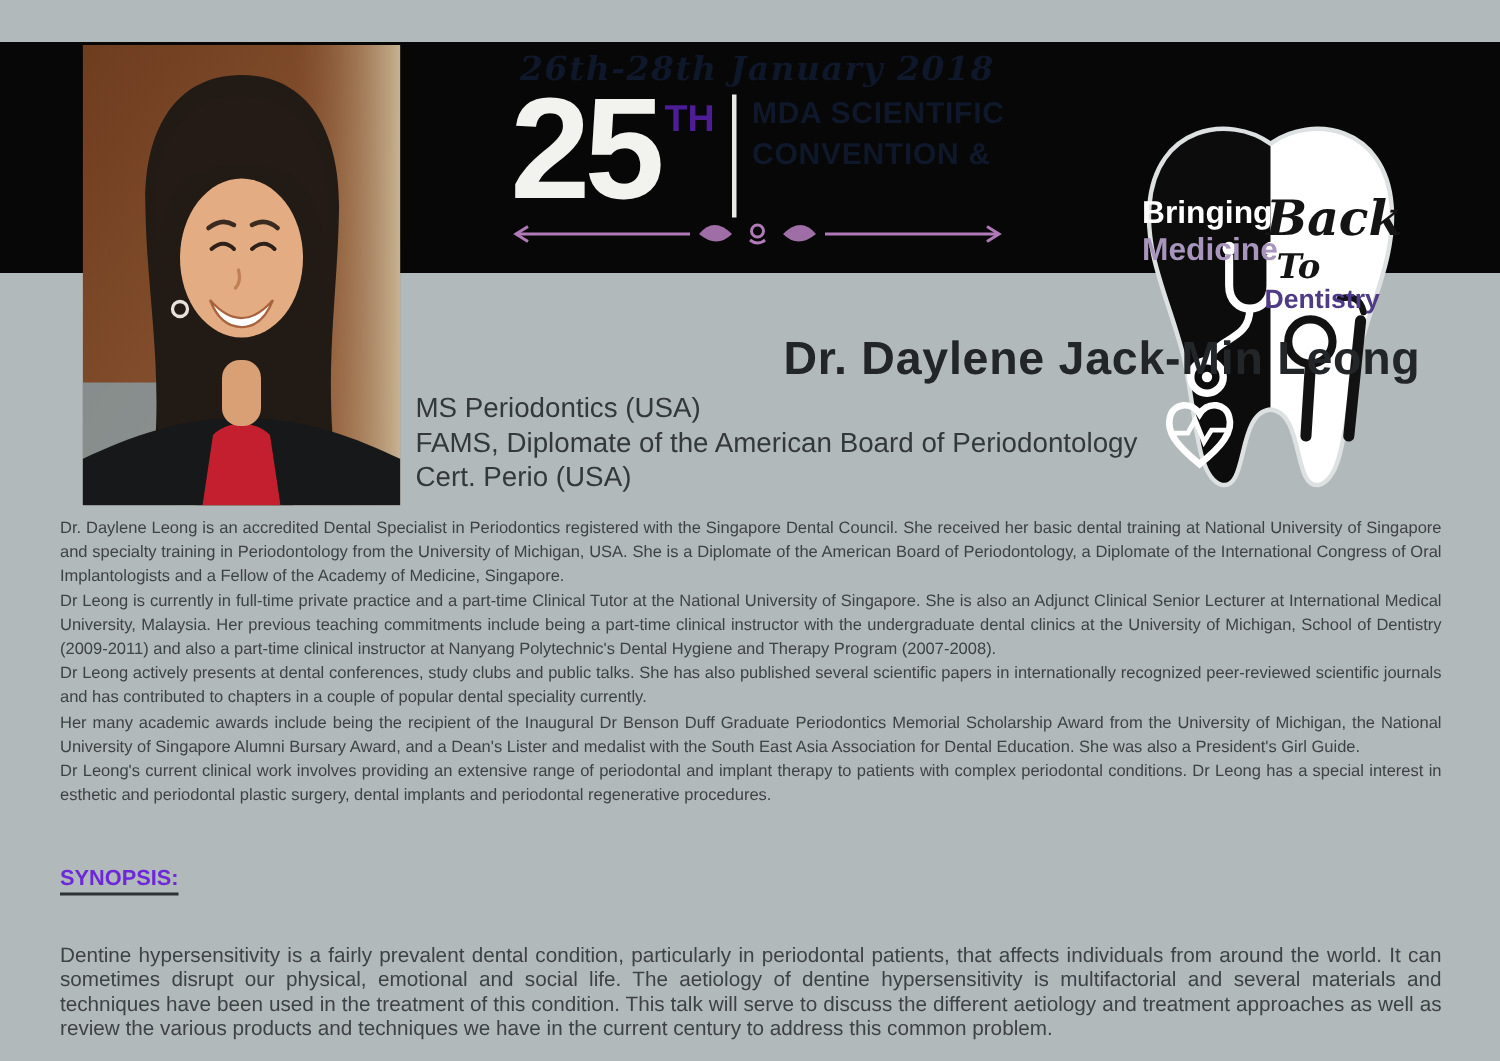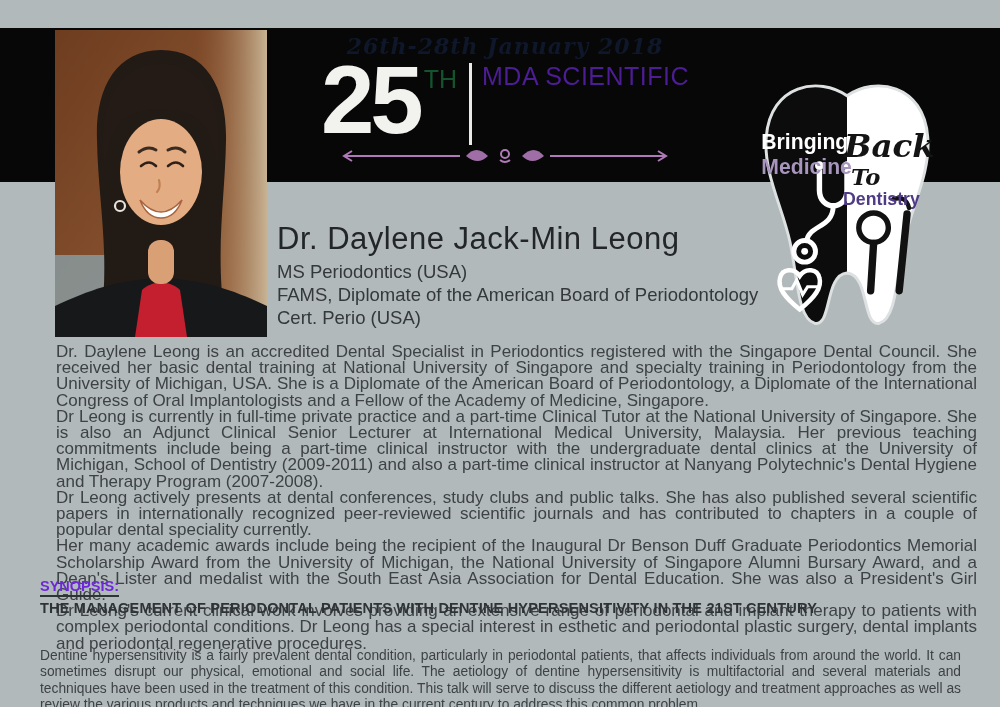--- a/index.html
+++ b/index.html
@@ -13,33 +13,33 @@
     position:relative; background:var(--page-bg);
     font-family:"Liberation Sans", sans-serif; color:var(--text-dark);
   }
   .black-band{position:absolute; left:0; top:28px; width:1000px; height:154px; background:var(--band-bg);}
   .photo-frame{position:absolute; left:55px; top:30px; width:212px; height:307px; overflow:hidden;}
   
   .header-center{position:absolute; left:305px; top:33px; width:400px; text-align:center; color:#f2f2f0;}
   .date-line{font-family:"DejaVu Serif", serif; font-style:italic; font-weight:bold; font-size:22px; letter-spacing:1px; color:#0f172a;}
   .edition-row{display:flex; justify-content:center; align-items:flex-start; margin-top:2px;}
   .ed-num{font-size:96px; line-height:0.82; font-weight:700; letter-spacing:-4px; color:#f2f2ef;}
-  .ed-suffix{font-size:25px; font-weight:400; margin:4px 6px 0 4px; color:#14532d;}
+  .ed-suffix{font-size:25px; font-weight:700; margin:4px 6px 0 4px; color:#4c1d95;}
   .ed-bar{width:3px; height:82px; background:#e9e9e6; margin:2px 10px 0 6px;}
-  .title-stack{text-align:left; font-weight:400; font-size:25px; line-height:27px; letter-spacing:0.5px; color:#4c1d95; margin-top:2px;}
+  .title-stack{text-align:left; font-weight:700; font-size:20px; line-height:27px; letter-spacing:0.5px; color:#0f172a; margin-top:2px;}
   .divider{margin:3px auto 2px auto; display:block;}
   .venue{font-family:"DejaVu Serif", serif; font-style:italic; font-weight:bold; font-size:19px; line-height:25px; color:#f6f4f6; letter-spacing:0.5px;}
   
   .tooth-logo{position:absolute; left:748px; top:80px; width:198px; height:256px;}
   
   .speaker-block{position:absolute; left:277px; top:221px; width:670px;}
-  .speaker-name{font-size:31px; font-weight:400; color:var(--name-dark); letter-spacing:0.5px;}
+  .speaker-name{font-size:31px; font-weight:700; color:var(--name-dark); letter-spacing:0.5px;text-align:right;}
   .speaker-creds{margin-top:3px; font-size:18.5px; line-height:23px; color:#33383b;}
   
-  .bio{position:absolute; left:56px; top:344px; width:921px; font-size:17px; line-height:16.2px;}
+  .bio{position:absolute; left:40px; top:344px; width:921px; font-size:11px; line-height:16.2px;}
   .bio p{text-align:justify;}
   
   .synopsis{position:absolute; left:40px; top:577px; width:921px;}
   .synopsis-heading{display:inline-block; font-size:14.5px; font-weight:700; color:#6d28d9; border-bottom:2px solid #2e3336; padding-bottom:1px;}
   .synopsis-title{margin-top:3px; font-size:14.5px; font-weight:700; color:#2e3336; letter-spacing:0.2px;}
   .synopsis-body{margin-top:32px; font-size:13.8px; line-height:16.4px; text-align:justify;}
 </style>
 </head>
 <body>
 
@@ -77,20 +77,21 @@
 </div>
 
 <div class="header-center">
   <div class="date-line">26th-28th January 2018</div>
   <div class="edition-row">
     <span class="ed-num">25</span>
     <span class="ed-suffix">TH</span>
     <span class="ed-bar"></span>
     <span class="title-stack">
       <div>MDA SCIENTIFIC</div>
+      <div>CONVENTION &amp;</div>
     </span>
   </div>
   <svg class="divider" width="330" height="16" viewBox="0 0 330 16">
     <line x1="4" y1="8" x2="120" y2="8" stroke="var(--accent-purple)" stroke-width="2"></line>
     <line x1="210" y1="8" x2="326" y2="8" stroke="var(--accent-purple)" stroke-width="2"></line>
     <path d="M12,3 L4,8 L12,13" fill="none" stroke="var(--accent-purple)" stroke-width="2"></path>
     <path d="M318,3 L326,8 L318,13" fill="none" stroke="var(--accent-purple)" stroke-width="2"></path>
     <path d="M126,8 q10,-12 22,0 q-10,10 -22,0 Z" fill="var(--accent-purple)" opacity="0.9"></path>
     <path d="M204,8 q-10,-12 -22,0 q10,10 22,0 Z" fill="var(--accent-purple)" opacity="0.9"></path>
     <circle cx="165" cy="6" r="4" fill="none" stroke="var(--accent-purple)" stroke-width="2"></circle>
@@ -158,15 +159,14 @@
 <div class="bio">
   <p>Dr. Daylene Leong is an accredited Dental Specialist in Periodontics registered with the Singapore Dental Council. She received her basic dental training at National University of Singapore and specialty training in Periodontology from the University of Michigan, USA. She is a Diplomate of the American Board of Periodontology, a Diplomate of the International Congress of Oral Implantologists and a Fellow of the Academy of Medicine, Singapore.</p>
   <p>Dr Leong is currently in full-time private practice and a part-time Clinical Tutor at the National University of Singapore. She is also an Adjunct Clinical Senior Lecturer at International Medical University, Malaysia. Her previous teaching commitments include being a part-time clinical instructor with the undergraduate dental clinics at the University of Michigan, School of Dentistry (2009-2011) and also a part-time clinical instructor at Nanyang Polytechnic's Dental Hygiene and Therapy Program (2007-2008).</p>
   <p>Dr Leong actively presents at dental conferences, study clubs and public talks. She has also published several scientific papers in internationally recognized peer-reviewed scientific journals and has contributed to chapters in a couple of popular dental speciality currently.</p>
   <p>Her many academic awards include being the recipient of the Inaugural Dr Benson Duff Graduate Periodontics Memorial Scholarship Award from the University of Michigan, the National University of Singapore Alumni Bursary Award, and a Dean's Lister and medalist with the South East Asia Association for Dental Education. She was also a President's Girl Guide.</p>
   <p>Dr Leong's current clinical work involves providing an extensive range of periodontal and implant therapy to patients with complex periodontal conditions. Dr Leong has a special interest in esthetic and periodontal plastic surgery, dental implants and periodontal regenerative procedures.</p>
 </div>
 
 <div class="synopsis">
   <div class="synopsis-heading">SYNOPSIS:</div>
-  <div class="synopsis-title">THE MANAGEMENT OF PERIODONTAL PATIENTS WITH DENTINE HYPERSENSITIVITY IN THE 21ST CENTURY</div>
   <div class="synopsis-body">Dentine hypersensitivity is a fairly prevalent dental condition, particularly in periodontal patients, that affects individuals from around the world. It can sometimes disrupt our physical, emotional and social life. The aetiology of dentine hypersensitivity is multifactorial and several materials and techniques have been used in the treatment of this condition. This talk will serve to discuss the different aetiology and treatment approaches as well as review the various products and techniques we have in the current century to address this common problem.</div>
 </div>
 
 </body></html>

